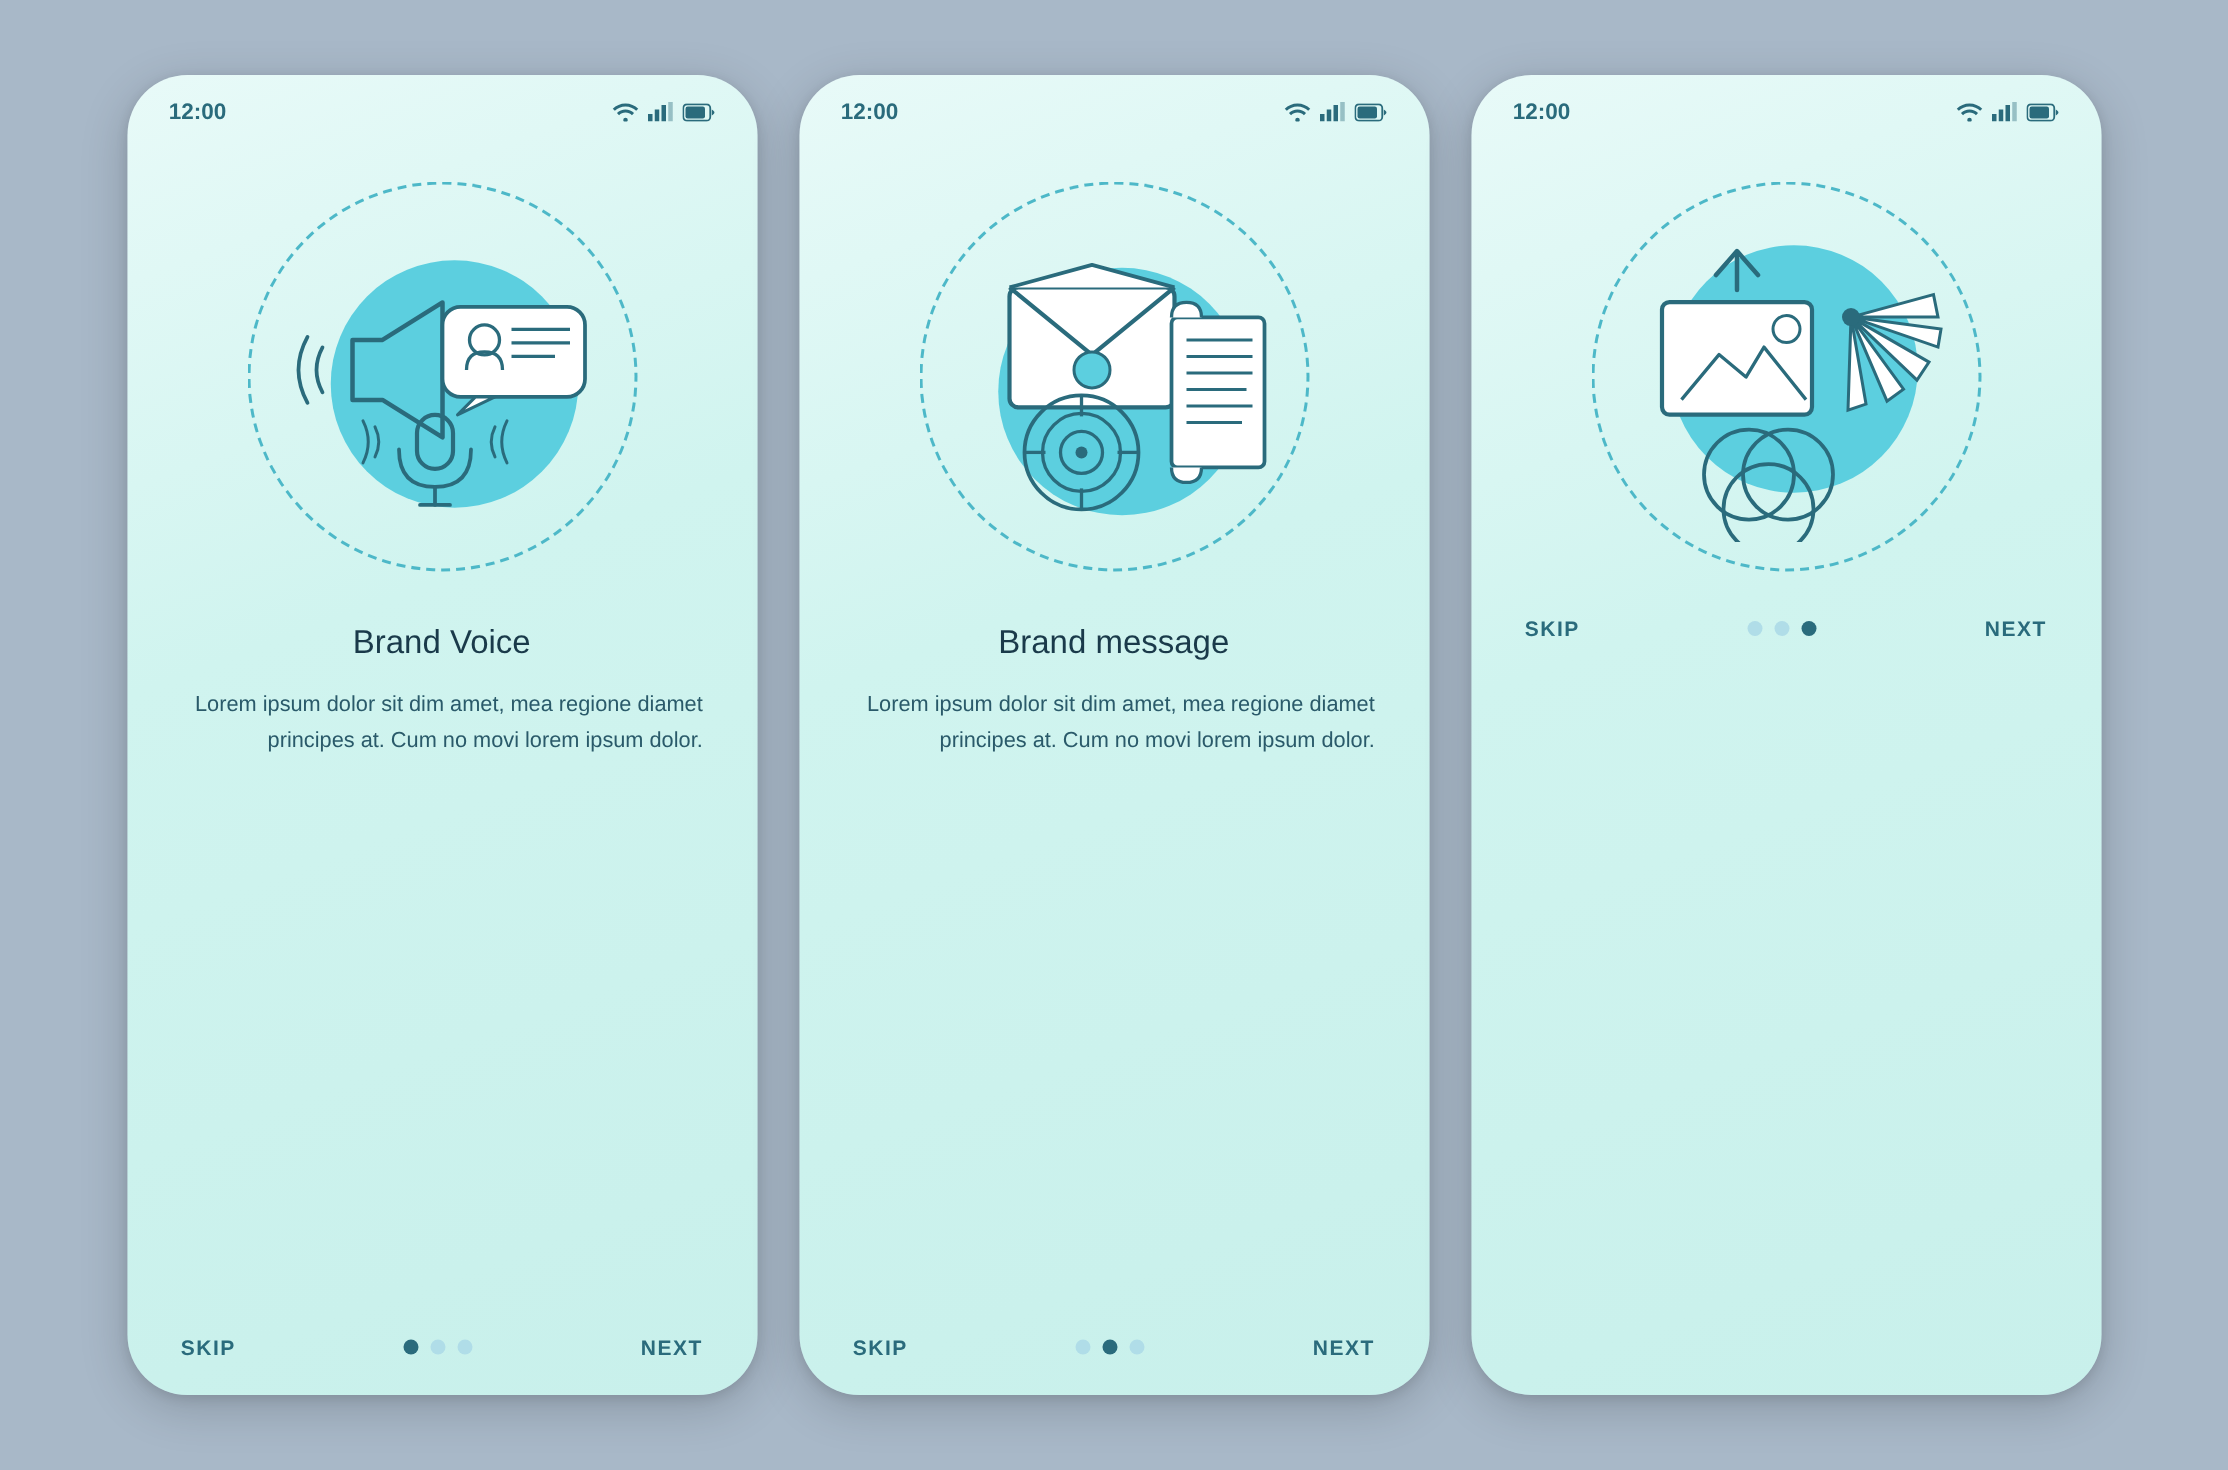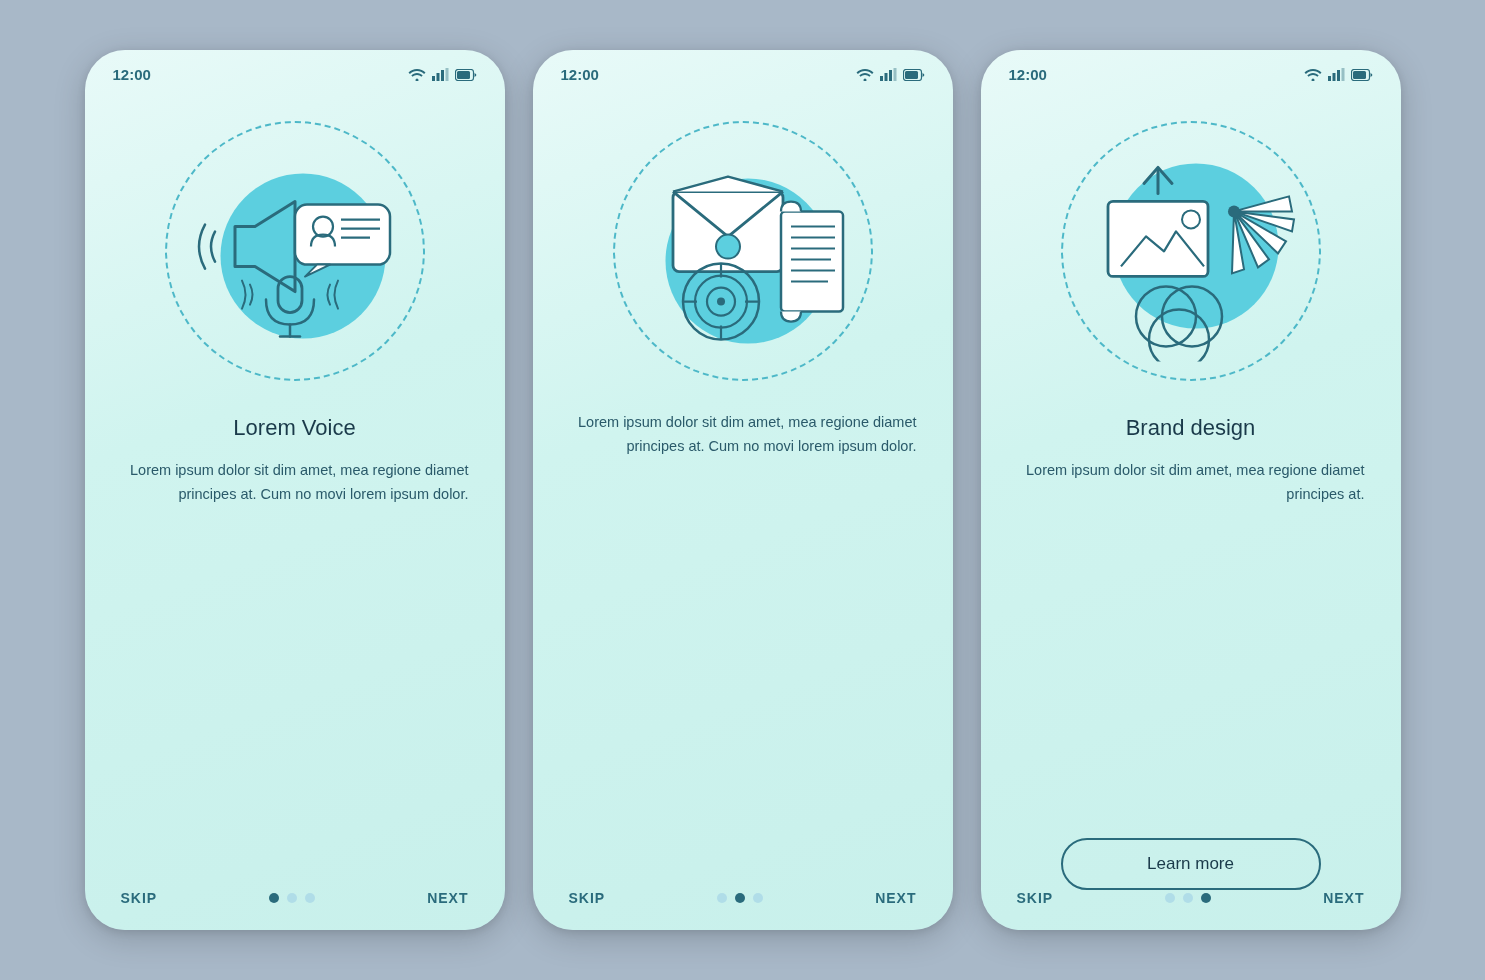--- a/index.html
+++ b/index.html
@@ -231,21 +231,21 @@
         <line x1="115" y1="200" x2="135" y2="200" stroke="#2a6b7c" stroke-width="2.5" stroke-linecap="round"></line>
 
         <path d="M85 168 Q90 158 85 148" stroke="#2a6b7c" stroke-width="2" fill="none" stroke-linecap="round"></path>
         <path d="M77 172 Q84 158 77 144" stroke="#2a6b7c" stroke-width="2" fill="none" stroke-linecap="round"></path>
         <path d="M165 168 Q160 158 165 148" stroke="#2a6b7c" stroke-width="2" fill="none" stroke-linecap="round"></path>
         <path d="M173 172 Q166 158 173 144" stroke="#2a6b7c" stroke-width="2" fill="none" stroke-linecap="round"></path>
       </svg>
     </div>
 
     <div class="phone-content">
-      <div class="screen-title">Lorem Voice</div>
+      <div class="screen-title">Brand Voice</div>
       <div class="screen-body">Lorem ipsum dolor sit dim amet, mea regione diamet principes at. Cum no movi lorem ipsum dolor.</div>
     </div>
 
     <div class="phone-bottom">
       <span class="nav-skip">SKIP</span>
       <div class="nav-dots">
         <div class="dot active"></div>
         <div class="dot"></div>
         <div class="dot"></div>
       </div>
@@ -304,20 +304,21 @@
         <circle cx="108" cy="165" r="14" fill="none" stroke="#2a6b7c" stroke-width="2.2"></circle>
         <circle cx="108" cy="165" r="4" fill="#2a6b7c"></circle>
         <line x1="70" y1="165" x2="84" y2="165" stroke="#2a6b7c" stroke-width="2.2"></line>
         <line x1="132" y1="165" x2="146" y2="165" stroke="#2a6b7c" stroke-width="2.2"></line>
         <line x1="108" y1="127" x2="108" y2="141" stroke="#2a6b7c" stroke-width="2.2"></line>
         <line x1="108" y1="189" x2="108" y2="203" stroke="#2a6b7c" stroke-width="2.2"></line>
       </svg>
     </div>
 
     <div class="phone-content">
+      <div class="screen-title">Brand message</div>
       <div class="screen-body">Lorem ipsum dolor sit dim amet, mea regione diamet principes at. Cum no movi lorem ipsum dolor.</div>
     </div>
 
     <div class="phone-bottom">
       <span class="nav-skip">SKIP</span>
       <div class="nav-dots">
         <div class="dot"></div>
         <div class="dot active"></div>
         <div class="dot"></div>
       </div>
@@ -382,25 +383,20 @@
           </clipPath>
         <clipPath id="c2">
             <circle cx="136" cy="185" r="30"></circle>
           </clipPath>
         <clipPath id="c3">
             <circle cx="123" cy="208" r="30"></circle>
           </clipPath>
       </svg>
     </div>
 
-    <div class="phone-content">
-      <div class="screen-title">Brand design</div>
-      <div class="screen-body">Lorem ipsum dolor sit dim amet, mea regione diamet principes at.</div>
-      <button class="learn-more-btn">Learn more</button>
-    </div>
 
     <div class="phone-bottom">
       <span class="nav-skip">SKIP</span>
       <div class="nav-dots">
         <div class="dot"></div>
         <div class="dot"></div>
         <div class="dot active"></div>
       </div>
       <span class="nav-next">NEXT</span>
     </div>

